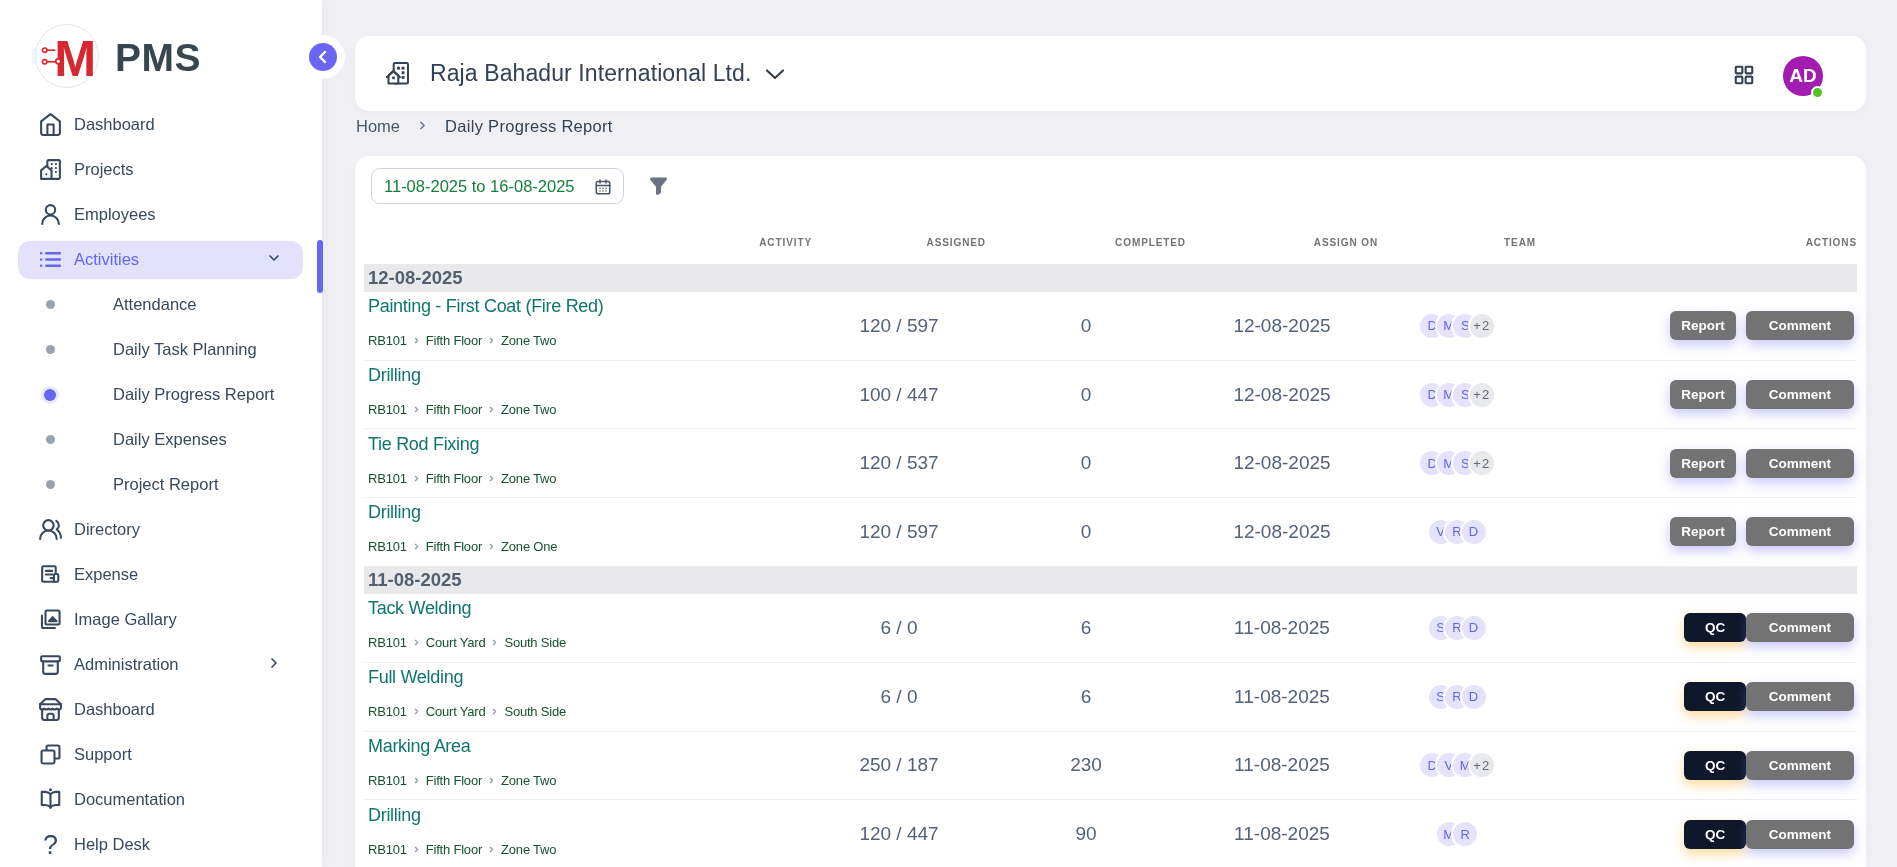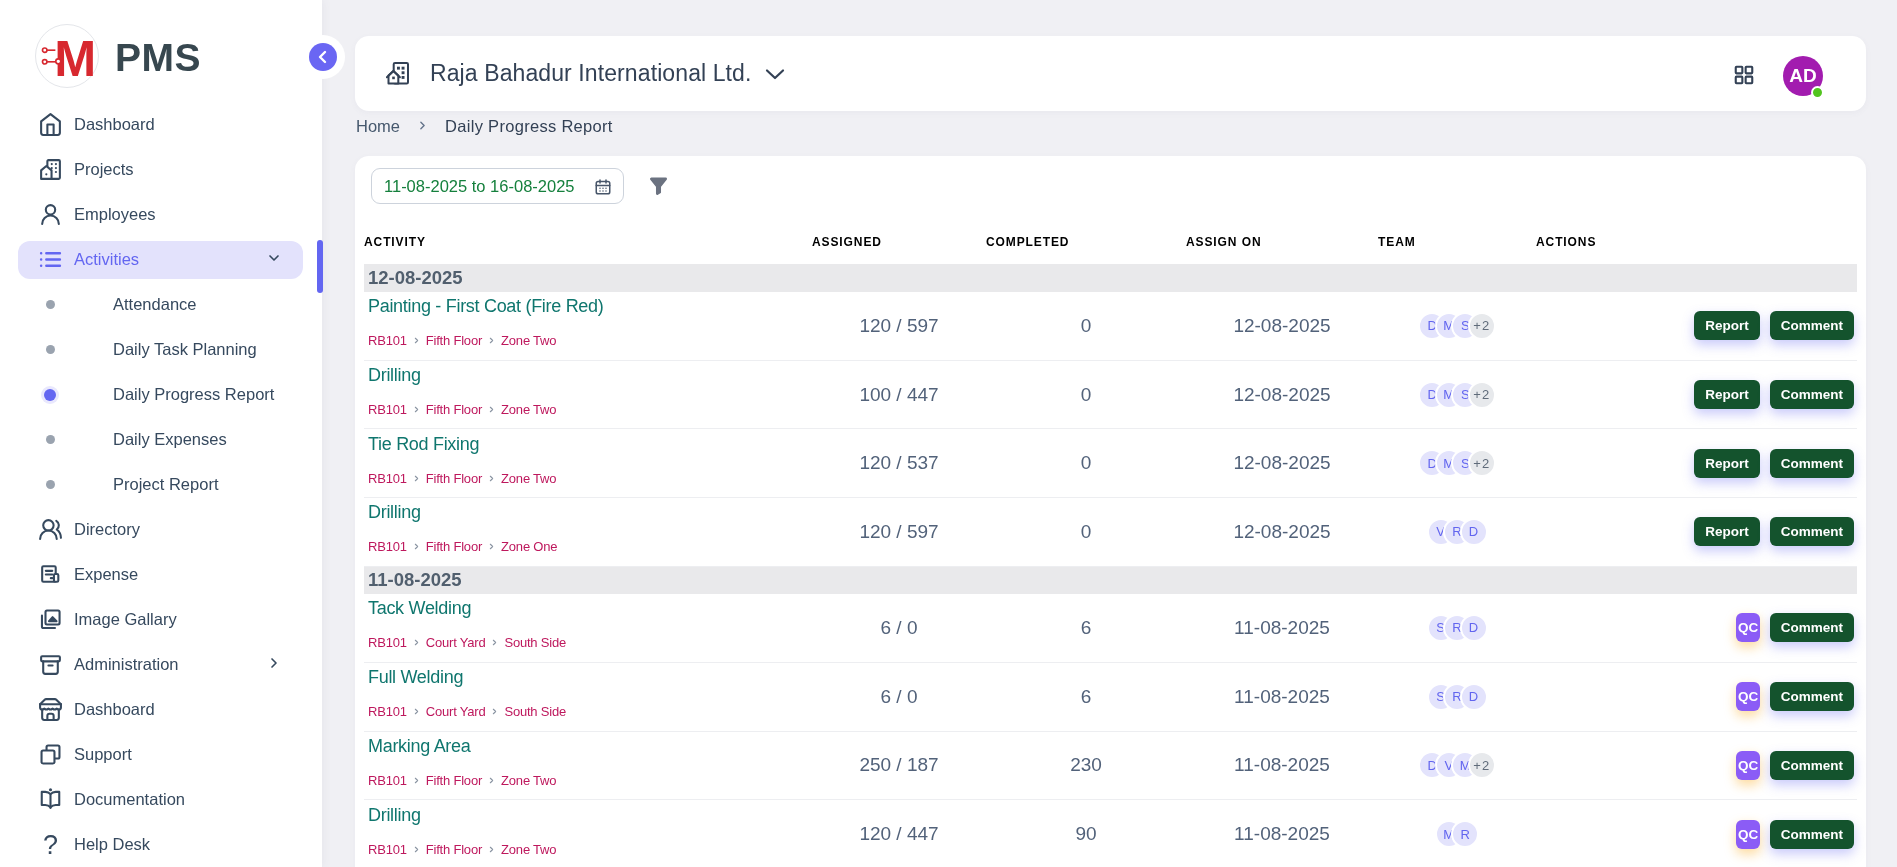--- a/index.html
+++ b/index.html
@@ -32,40 +32,40 @@
 #crumbs { position:absolute; left:356px; top:117px; font-size:16.5px; color:#46586d; display:flex; align-items:center; gap:16px; }
 #crumbs .c2 { color:#334155; letter-spacing:0.3px; }
 
 #card { position:absolute; left:355px; top:156px; width:1511px; height:744px; background:#fff; border-radius:14px 14px 0 0; box-shadow:0 2px 6px rgba(100,100,140,.05); }
 #dateinput { position:absolute; left:16px; top:12px; width:253px; height:36px; border:1px solid #cdd3dc; border-radius:9px; display:flex; align-items:center; padding-left:12px; font-size:16.5px; color:#15803d; }
 #calicon { position:absolute; left:222px; top:9px; width:17px; height:17px; color:#475569; }
 #funnel { position:absolute; left:292px; top:19px; width:20px; height:21px; color:#6b7280; }
 
 table { position:absolute; left:9px; top:69px; width:1493px; border-collapse:collapse; table-layout:fixed; }
 col.c1{width:448px} col.c2{width:174px} col.c3{width:200px} col.c4{width:192px} col.c5{width:158px} col.c6{width:321px}
-th { height:34px; font-size:12px; font-weight:bold; color:#000000; letter-spacing:0.9px; text-align:left; vertical-align:middle; }
+th { height:34px; font-size:10px; font-weight:bold; color:#737373; letter-spacing:0.9px; text-align:right; vertical-align:middle; }
 tr.gap td { height:5px; }
 tr.band td { height:27.5px; background:#e9e9eb; font-size:18.5px; font-weight:bold; color:#515f6e; padding-left:4px; vertical-align:middle; }
 tr.row { height:68.7px; border-bottom:1px solid #edeef1; }
 tr.row td { vertical-align:middle; }
 td.act .ttl { font-size:18px; letter-spacing:-0.3px; color:#0f766e; margin-bottom:16px; }
 td.act { padding-left:4px; padding-bottom:7px; }
-td.act .crumb { font-size:13px; letter-spacing:-0.2px; color:#be185d; display:flex; align-items:center; gap:5px; }
+td.act .crumb { font-size:13px; letter-spacing:-0.2px; color:#14532d; display:flex; align-items:center; gap:5px; }
 td.act .crumb svg { color:#8a94a2; }
 td.num { text-align:center; font-size:19px; color:#52627a; }
 td.team { }
 .avs { display:flex; justify-content:center; }
 .av { width:28px; height:28px; border-radius:50%; background:#e3e3fc; color:#6265ef; border:2px solid #fff; font-size:13px; display:flex; align-items:center; justify-content:center; }
 .av + .av { margin-left:-11.5px; }
 .av.gray { background:#e7e9ec; color:#5f6b7a; font-weight:normal; font-size:13px; letter-spacing:1px; }
 td.actions { text-align:right; padding-right:3px; white-space:nowrap; }
-.btn { display:inline-block; height:29px; line-height:29px; border-radius:6px; background:#14532d; color:#fff; font-size:13.5px; font-weight:bold; text-align:center; box-shadow:0 5px 12px rgba(99,102,241,0.35); }
+.btn { display:inline-block; height:29px; line-height:29px; border-radius:6px; background:#737373; color:#fff; font-size:13.5px; font-weight:bold; text-align:center; box-shadow:0 5px 12px rgba(99,102,241,0.35); }
 .btn.report { width:66px; margin-right:10px; }
-.btn.comment { width:84px; }
-.btn.qc { width:24px; margin-right:10px; background:#8b5cf6; box-shadow:0 5px 12px rgba(251,163,11,0.4); }
+.btn.comment { width:108px; }
+.btn.qc { width:62px; background:#0f172a; box-shadow:0 5px 12px rgba(251,163,11,0.4); }
 </style>
 </head>
 <body>
 <div id="sidebar">
   <div id="logo">
     <svg width="62" height="62" viewBox="0 0 64 64">
       <text x="40.5" y="52.5" text-anchor="middle" font-size="52" font-weight="bold" fill="#d7282f" font-family="Liberation Sans">M</text>
       <g stroke="#d7282f" stroke-width="1.7" fill="none">
         <circle cx="9" cy="26" r="2.3" fill="#fff"></circle>
         <path d="M11.4 26H20"></path>

